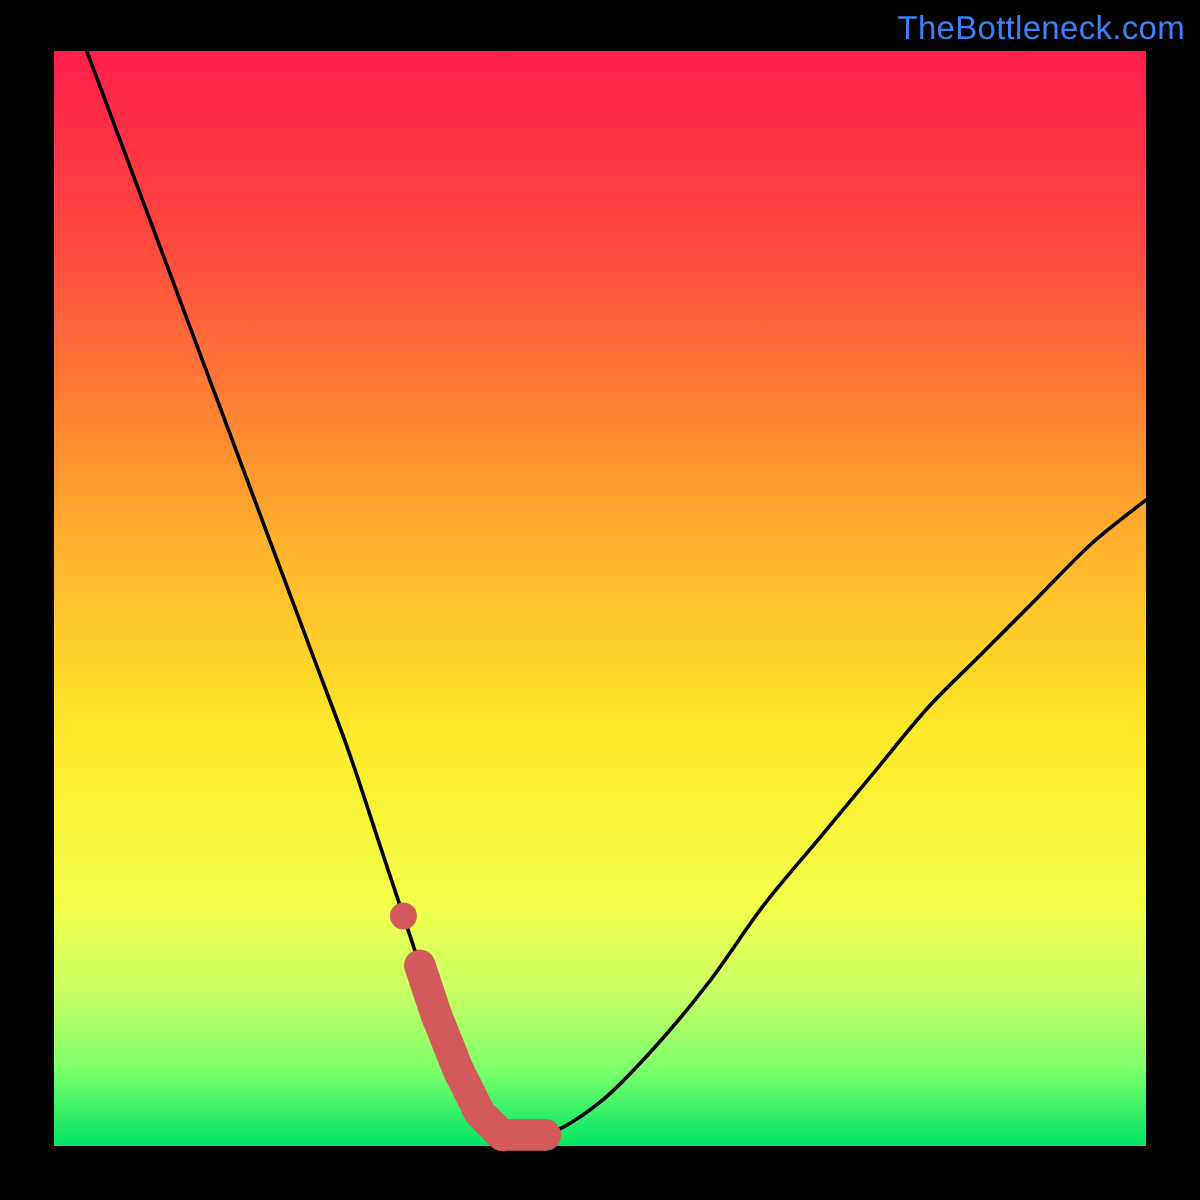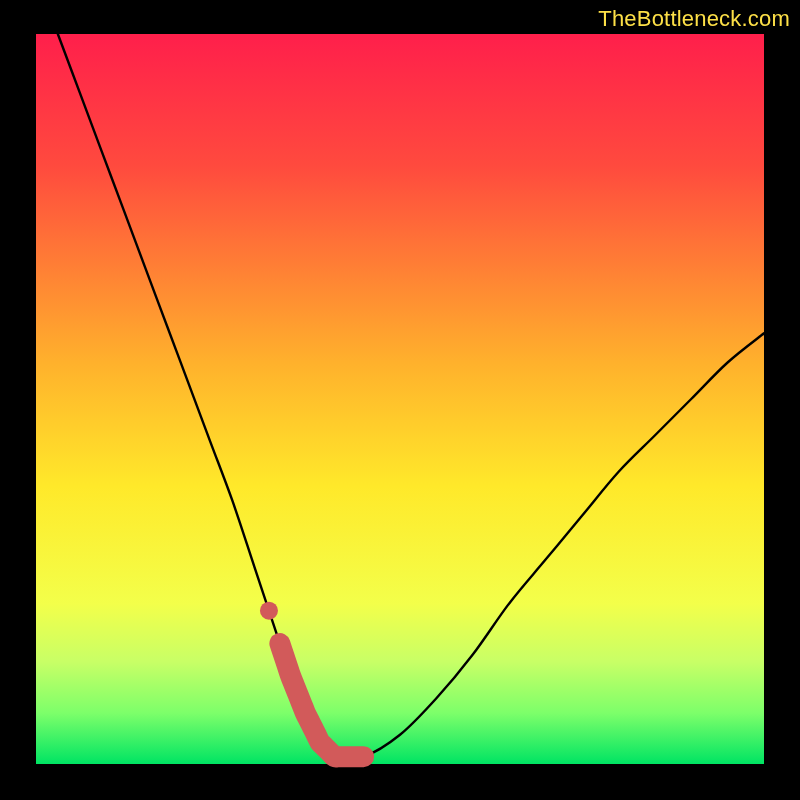--- a/index.html
+++ b/index.html
@@ -14,21 +14,21 @@
   .frame {
     position: absolute;
     left: 0; top: 0;
     width: 800px; height: 800px;
     background: #000;
   }
   .watermark {
     position: absolute;
     top: 6px;
     right: 10px;
-    color: #fde047;
+    color: #3b82f6;
     font-size: 22px;
     font-weight: 500;
     letter-spacing: 0.2px;
     z-index: 10;
   }
   svg {
     position: absolute;
     left: 0; top: 0;
   }
 </style>

